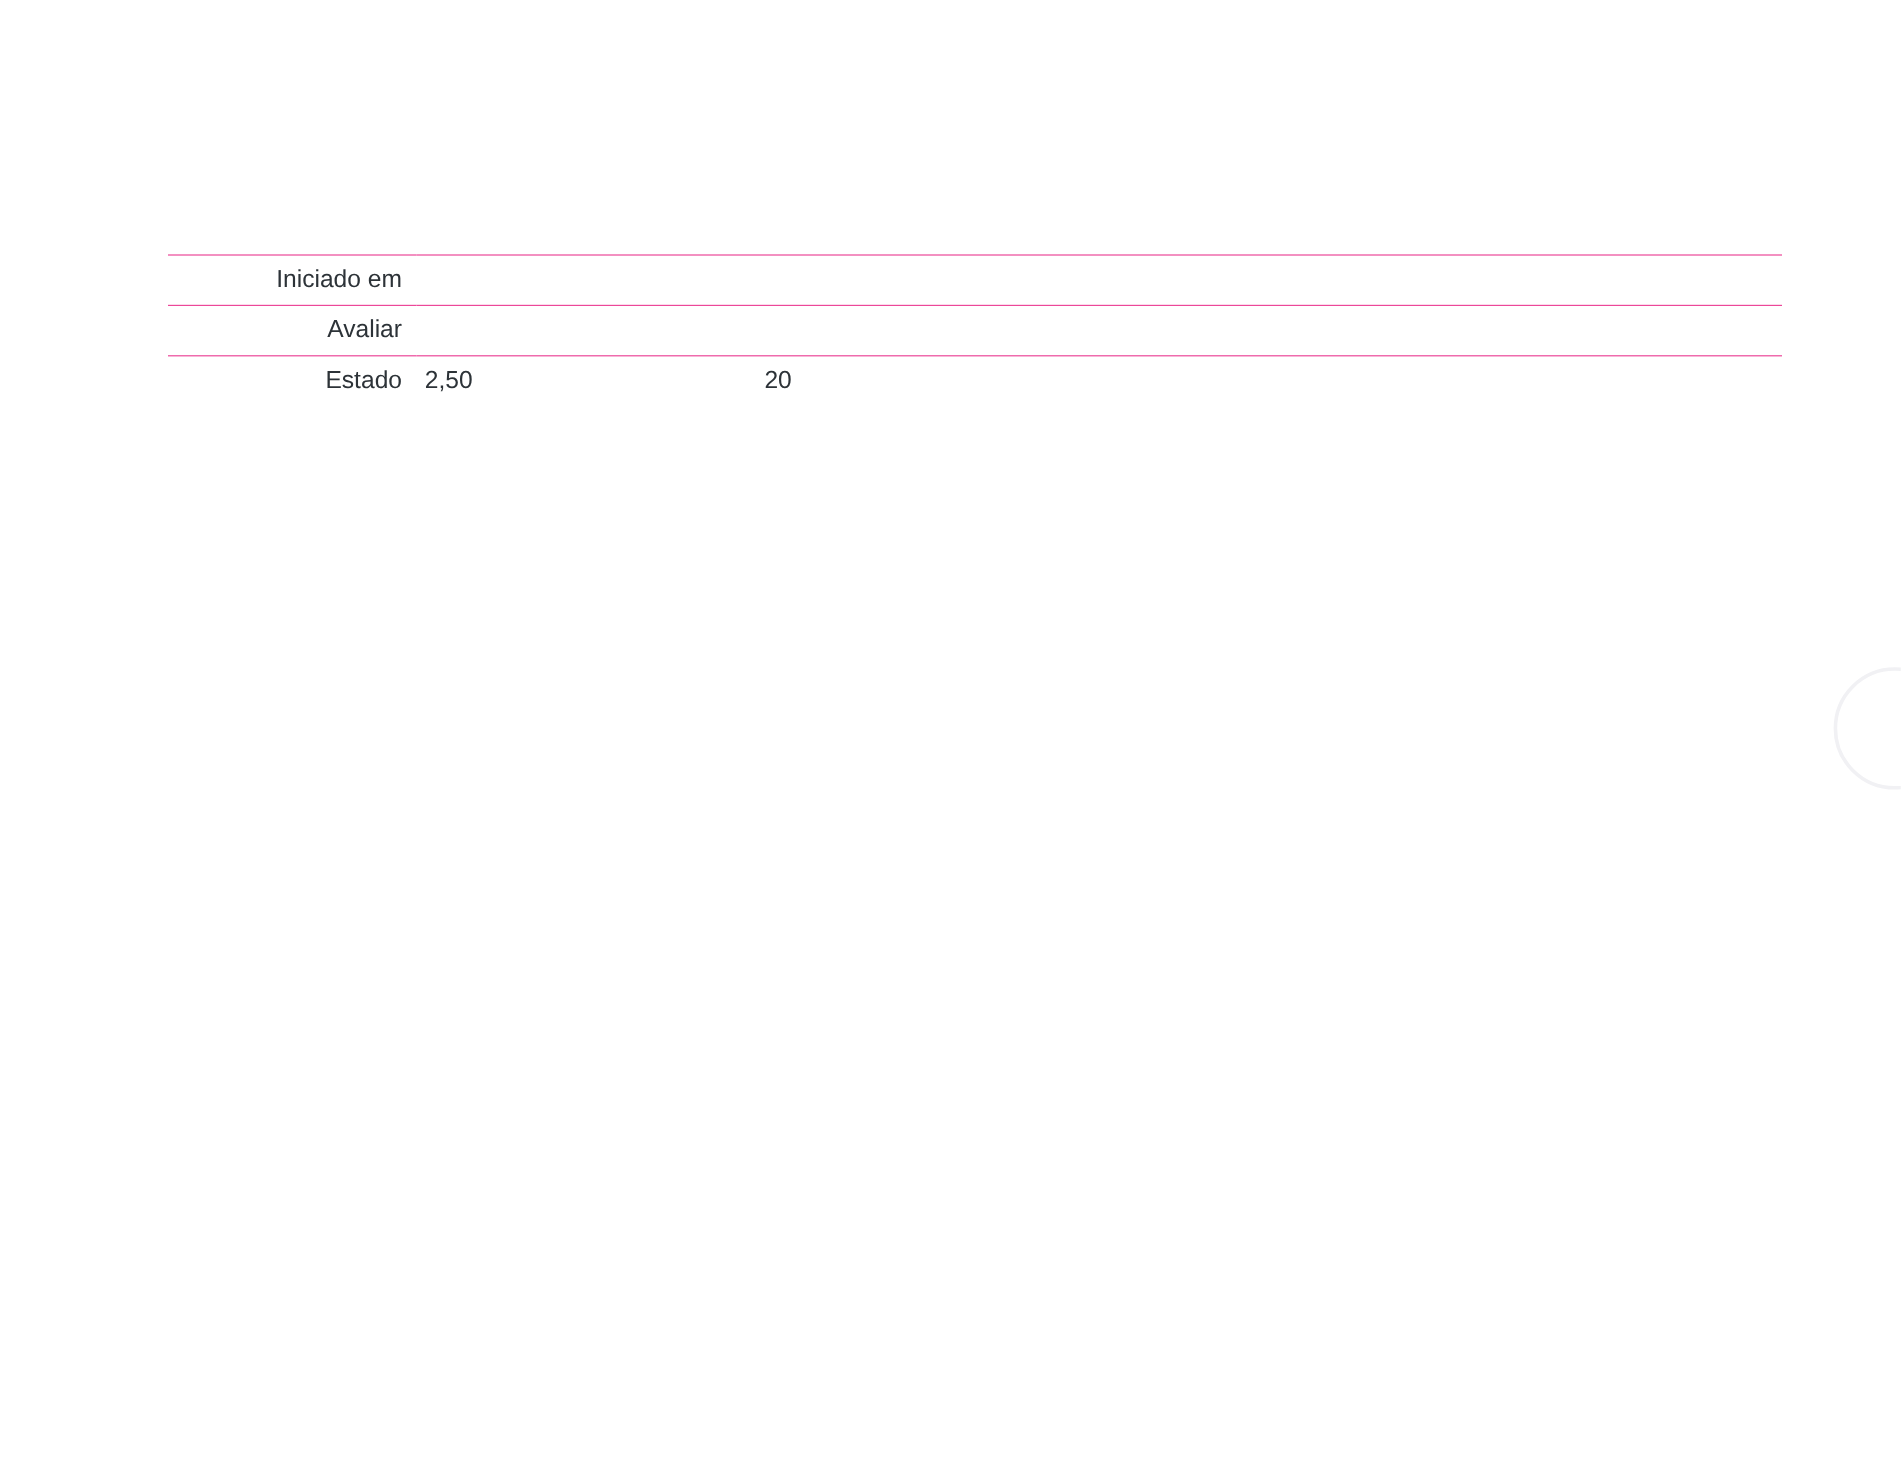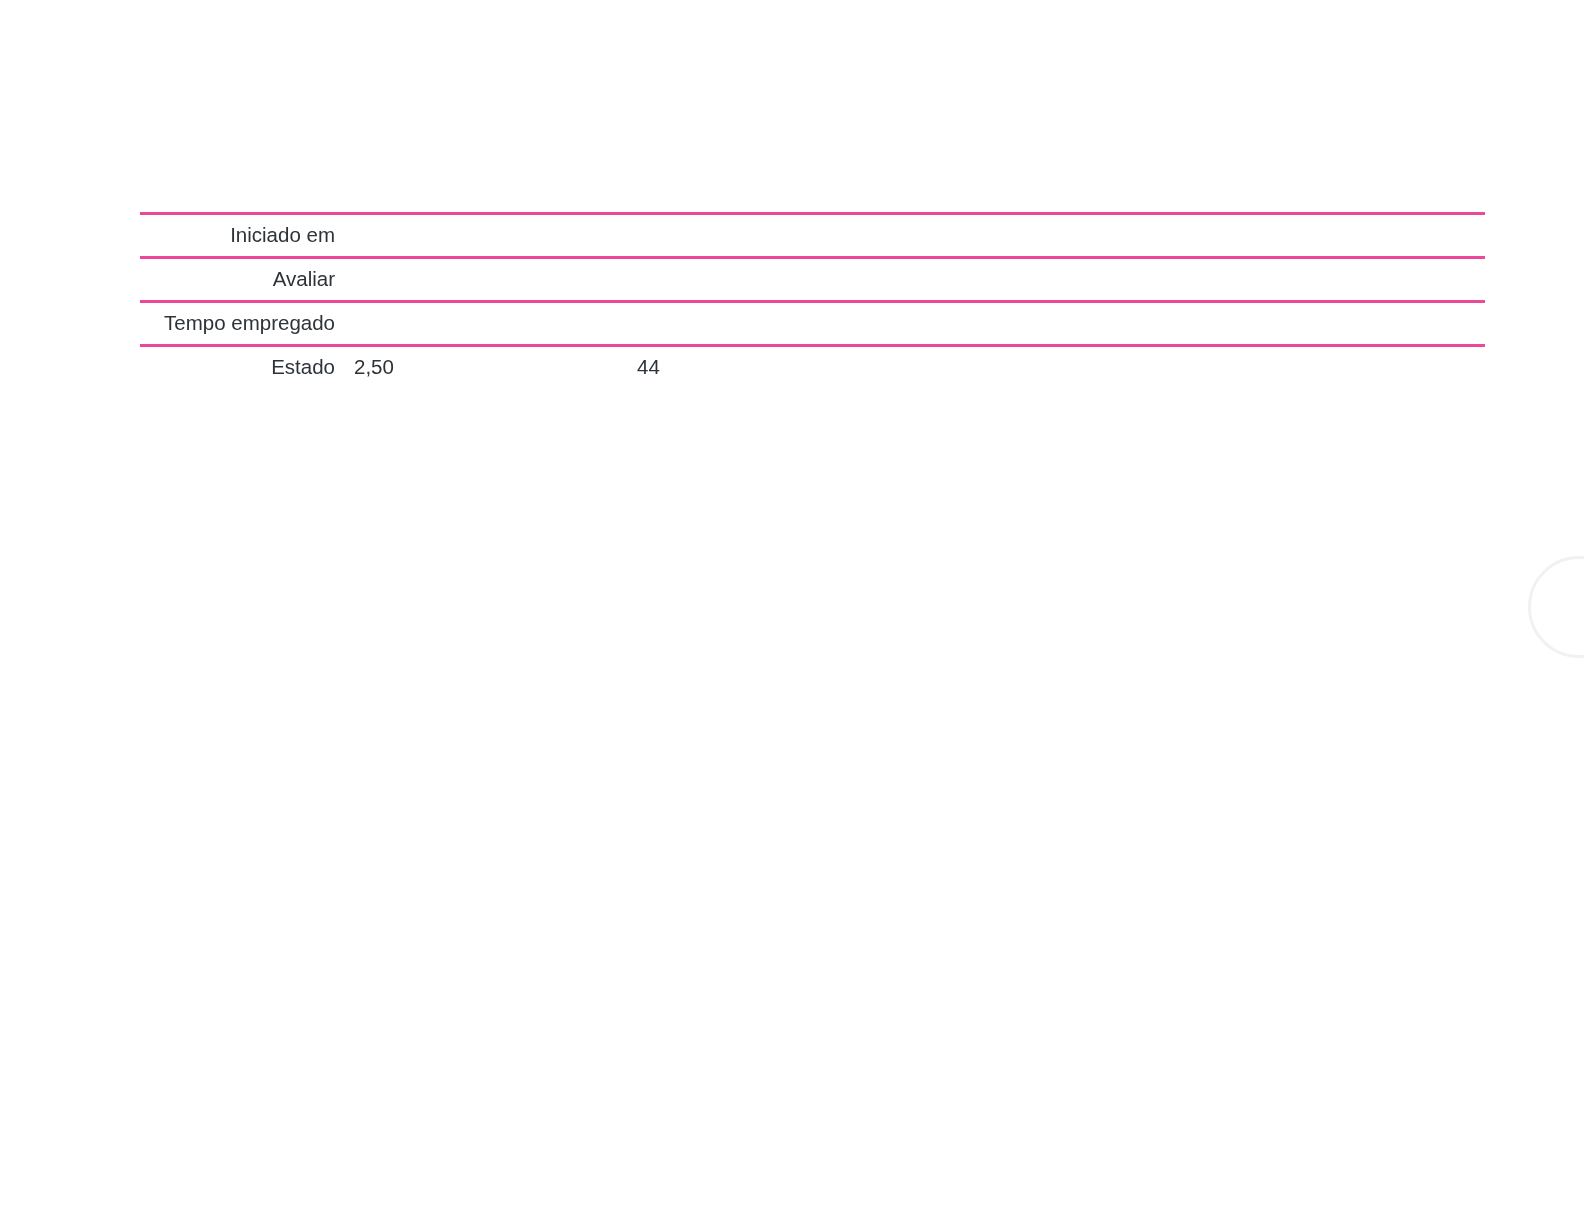--- a/index.html
+++ b/index.html
@@ -33,21 +33,21 @@
   .summary-table {
     position: absolute;
     left: 140px;
     top: 212px;
     width: 1345px;
     border-collapse: collapse;
     table-layout: fixed;
   }
 
   .summary-table tr {
-    border-top: 3px solid #ec4899;
+    border-top: 1px solid #ec4899;
   }
   .summary-table tr:last-child {
     border-bottom: none;
   }
 
   .summary-table th {
     width: 195px;
     text-align: right;
     vertical-align: top;
     font-weight: 400;
@@ -99,28 +99,22 @@
         <span class="empty-cell"></span>
       </td>
     </tr>
     <tr>
       <th>Avaliar</th>
       <td>
         <span class="empty-cell"></span>
       </td>
     </tr>
     <tr>
-      <th>Tempo empregado</th>
-      <td>
-        <span class="empty-cell"></span>
-      </td>
-    </tr>
-    <tr>
       <th>Estado</th>
       <td>
         <span class="cell-inner">
           <span class="grade-value">2,50</span>
-          <span class="grade-max">44</span>
+          <span class="grade-max">20</span>
         </span>
       </td>
     </tr>
   </tbody>
 </table>
 
 </body></html>

